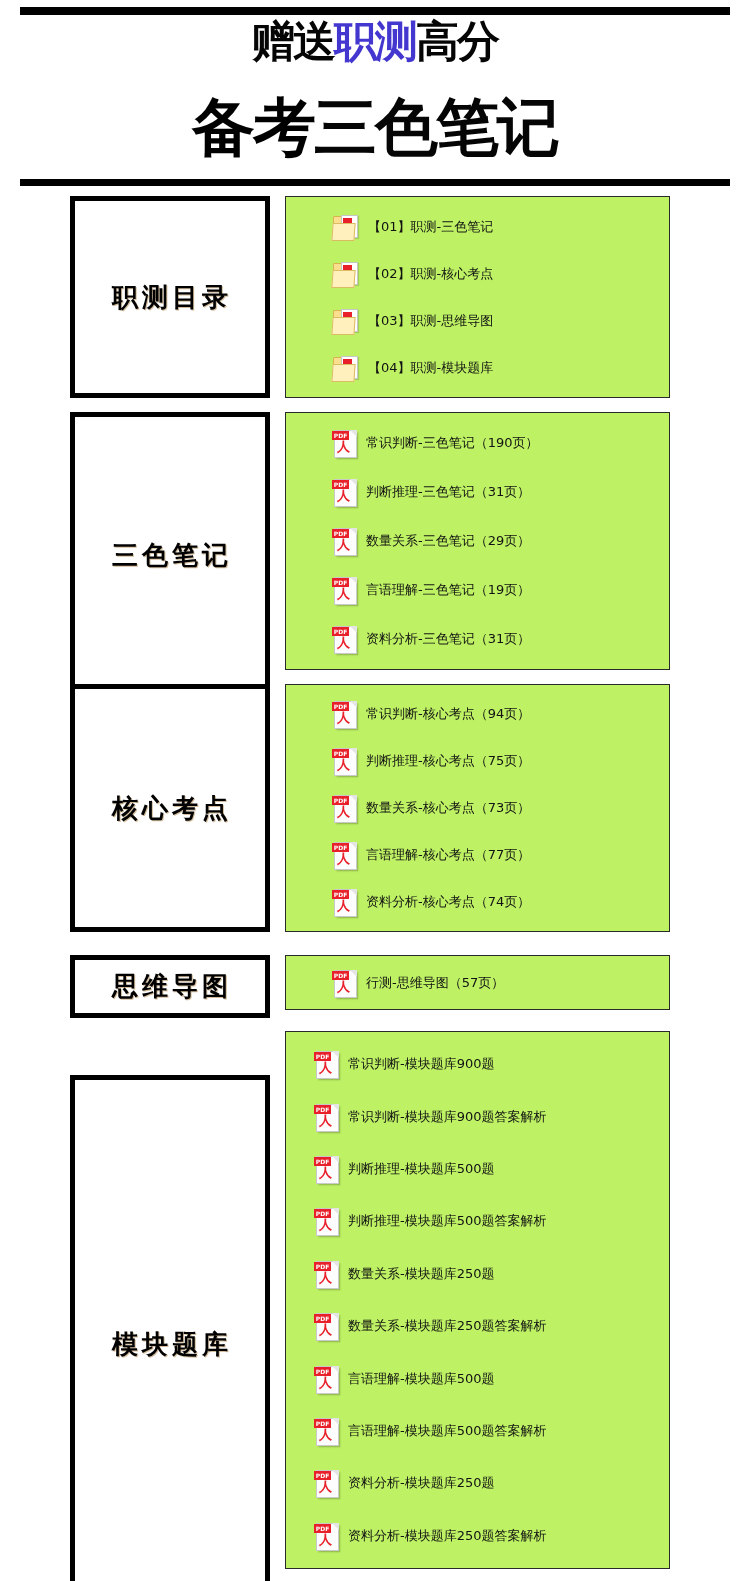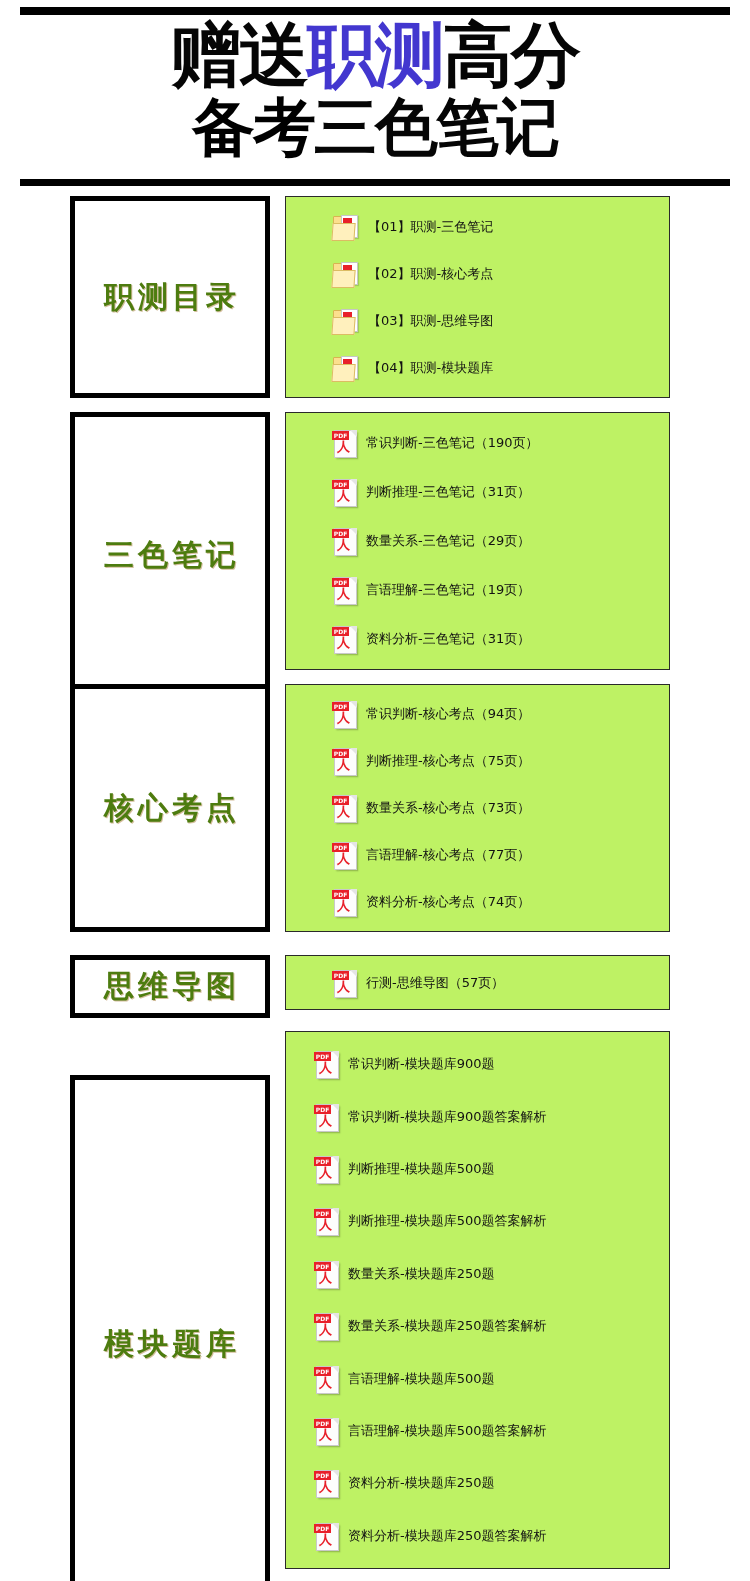--- a/index.html
+++ b/index.html
@@ -36,21 +36,21 @@
     position: absolute;
     left: 0;
     width: 750px;
     text-align: center;
     font-family: "DejaVu Sans", "Liberation Sans", sans-serif;
     font-weight: 700;
     letter-spacing: -2px;
     white-space: nowrap;
     line-height: 1;
   }
-  .title-line-1 { top: 20px; font-size: 70px; }
+  .title-line-1 { top: 20px; font-size: 43px; }
   .title-line-2 { top: 96px; font-size: 63px; }
 
   .t-black { color: #050505; }
   .t-blue  { color: #4337cf; }
   .t-red   { color: #000000; }
 
   
   .section {
     position: absolute;
     left: 0;
@@ -63,23 +63,23 @@
     box-sizing: border-box;
     border: 5px solid #000000;
     background: #ffffff;
     display: flex;
     align-items: center;
     justify-content: center;
   }
   .label-box span {
     font-family: Liberation Serif, serif;
     font-weight: 700;
-    font-size: 30px;
+    font-size: 26px;
     letter-spacing: 4px;
-    color: #4d7c0f;
+    color: #000000;
     text-indent: 4px;
     text-shadow: 1px 1px 0 rgba(160,110,40,0.45);
   }
   .list-box {
     position: absolute;
     left: 285px;
     width: 385px;
     box-sizing: border-box;
     border: 1px solid #2a2a2a;
     background: #bef264;

